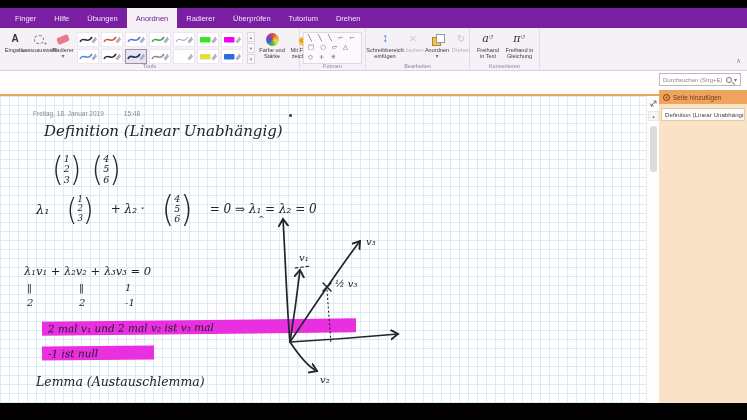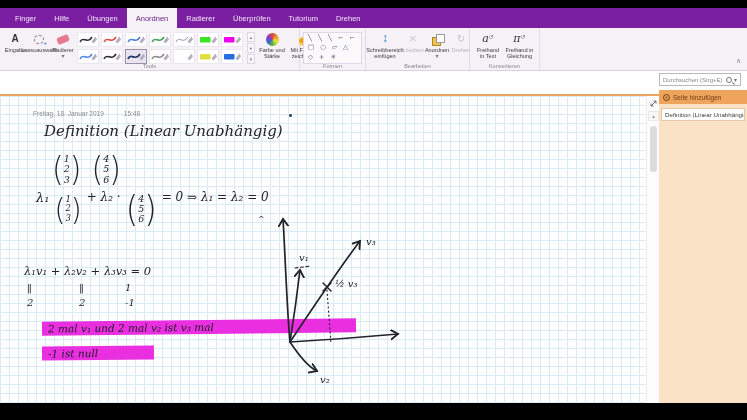--- a/index.html
+++ b/index.html
@@ -84,21 +84,21 @@
   .page-item{position:absolute;left:2px;right:2px;top:18px;height:13px;background:#fff;border:1px solid #e6c8a4;display:flex;align-items:center;padding:0 3px;font-size:6.2px;color:#3e3e3e;white-space:nowrap;overflow:hidden;}
 
   
   .hw{font-family:"DejaVu Serif",serif;font-style:italic;color:#23232c;position:absolute;white-space:nowrap;}
   .datebar{position:absolute;left:33px;top:14px;font-size:6.5px;color:#8a8a8a;font-family:"Liberation Sans",sans-serif;display:flex;gap:20px;}
   .pen-dot{position:absolute;left:289px;top:18px;width:2.5px;height:2.5px;background:#3a4a5a;border-radius:50%;}
   .vecline{position:absolute;display:flex;align-items:center;gap:10px;}
   .vec{display:flex;align-items:center;}
   .vec .paren{font-family:"DejaVu Sans",sans-serif;font-weight:200;color:#23232c;transform:scaleY(1.1);}
   .vec .nums{display:flex;flex-direction:column;text-align:center;line-height:1.08;color:#23232c;font-family:"DejaVu Serif",serif;font-style:italic;}
-  .eqrow{position:absolute;display:flex;gap:5px;}
+  .eqrow{position:absolute;display:flex;align-items:center;gap:17px;}
   .subgrid{position:absolute;display:grid;grid-template-columns:52px 46px 50px;row-gap:4px;font-size:10px;}
   .subgrid span{font-family:"DejaVu Serif",serif;font-style:italic;color:#23232c;}
   .hlline{position:absolute;padding:1px 6px;color:#1d1d26;font-size:10.5px;transform:rotate(-0.6deg);}
   .diagram{position:absolute;left:265px;top:115px;}
   .caret-note{position:absolute;left:258px;top:118px;font-size:8px;color:#23232c;}
 </style>
 </head>
 <body>
 
 <div class="stage">
@@ -374,20 +374,21 @@
         <span>‖</span>
         <span>1</span>
         <span>2</span>
         <span>2</span>
         <span>-1</span>
       </div>
 
       <div class="hlline hw" style="left: 42px; top: 224px; width: 314px; position: absolute; background: rgb(233, 47, 224);">2 mal v₁ und 2 mal v₂ ist v₃ mal</div>
       <div class="hlline hw" style="left: 42px; top: 250px; width: 112px; position: absolute; background: rgb(233, 47, 224);">-1 ist null</div>
 
+      <div class="hw" style="left:36px;top:278px;font-size:12.5px;">Lemma  (Austauschlemma)</div>
 
       <svg class="diagram" width="150" height="185" viewBox="0 0 150 185">
         <defs>
           <marker id="ah" markerWidth="9" markerHeight="9" refX="4.5" refY="3" orient="auto">
             <path d="M0,0 L4.5,3 L0,6" fill="none" stroke="#23232c" stroke-width="1.1"></path>
           </marker>
         </defs>
         <g fill="none" stroke="#23232c" stroke-width="1.7" stroke-linecap="round">
           <path d="M25,131 C22,100 20,40 18,8" marker-end="url(#ah)"></path>
           <path d="M25,131 C60,129 100,126 133,123" marker-end="url(#ah)"></path>

